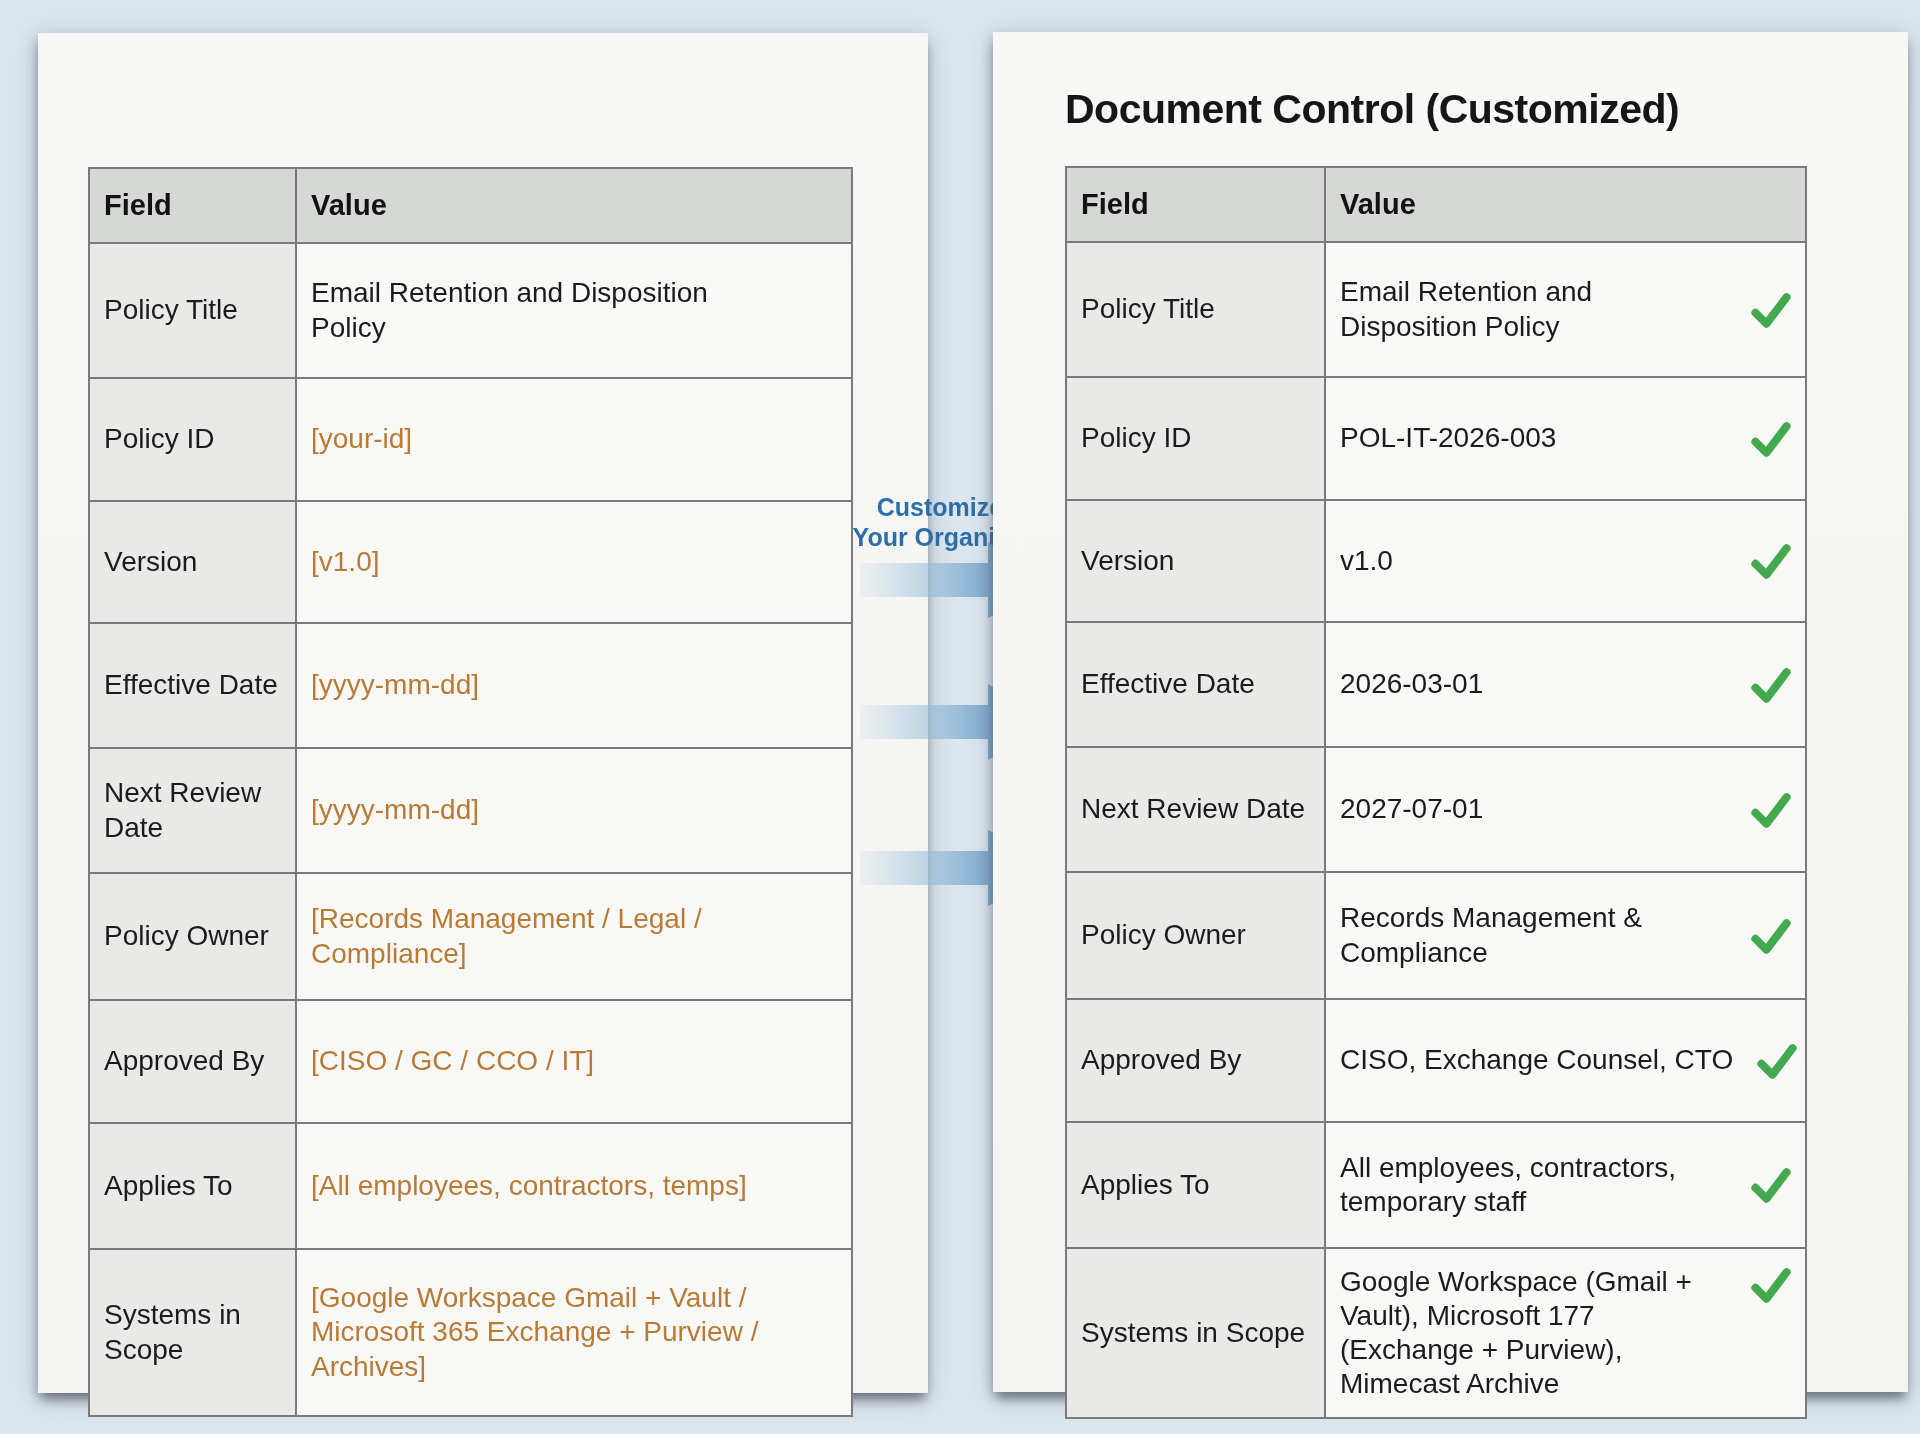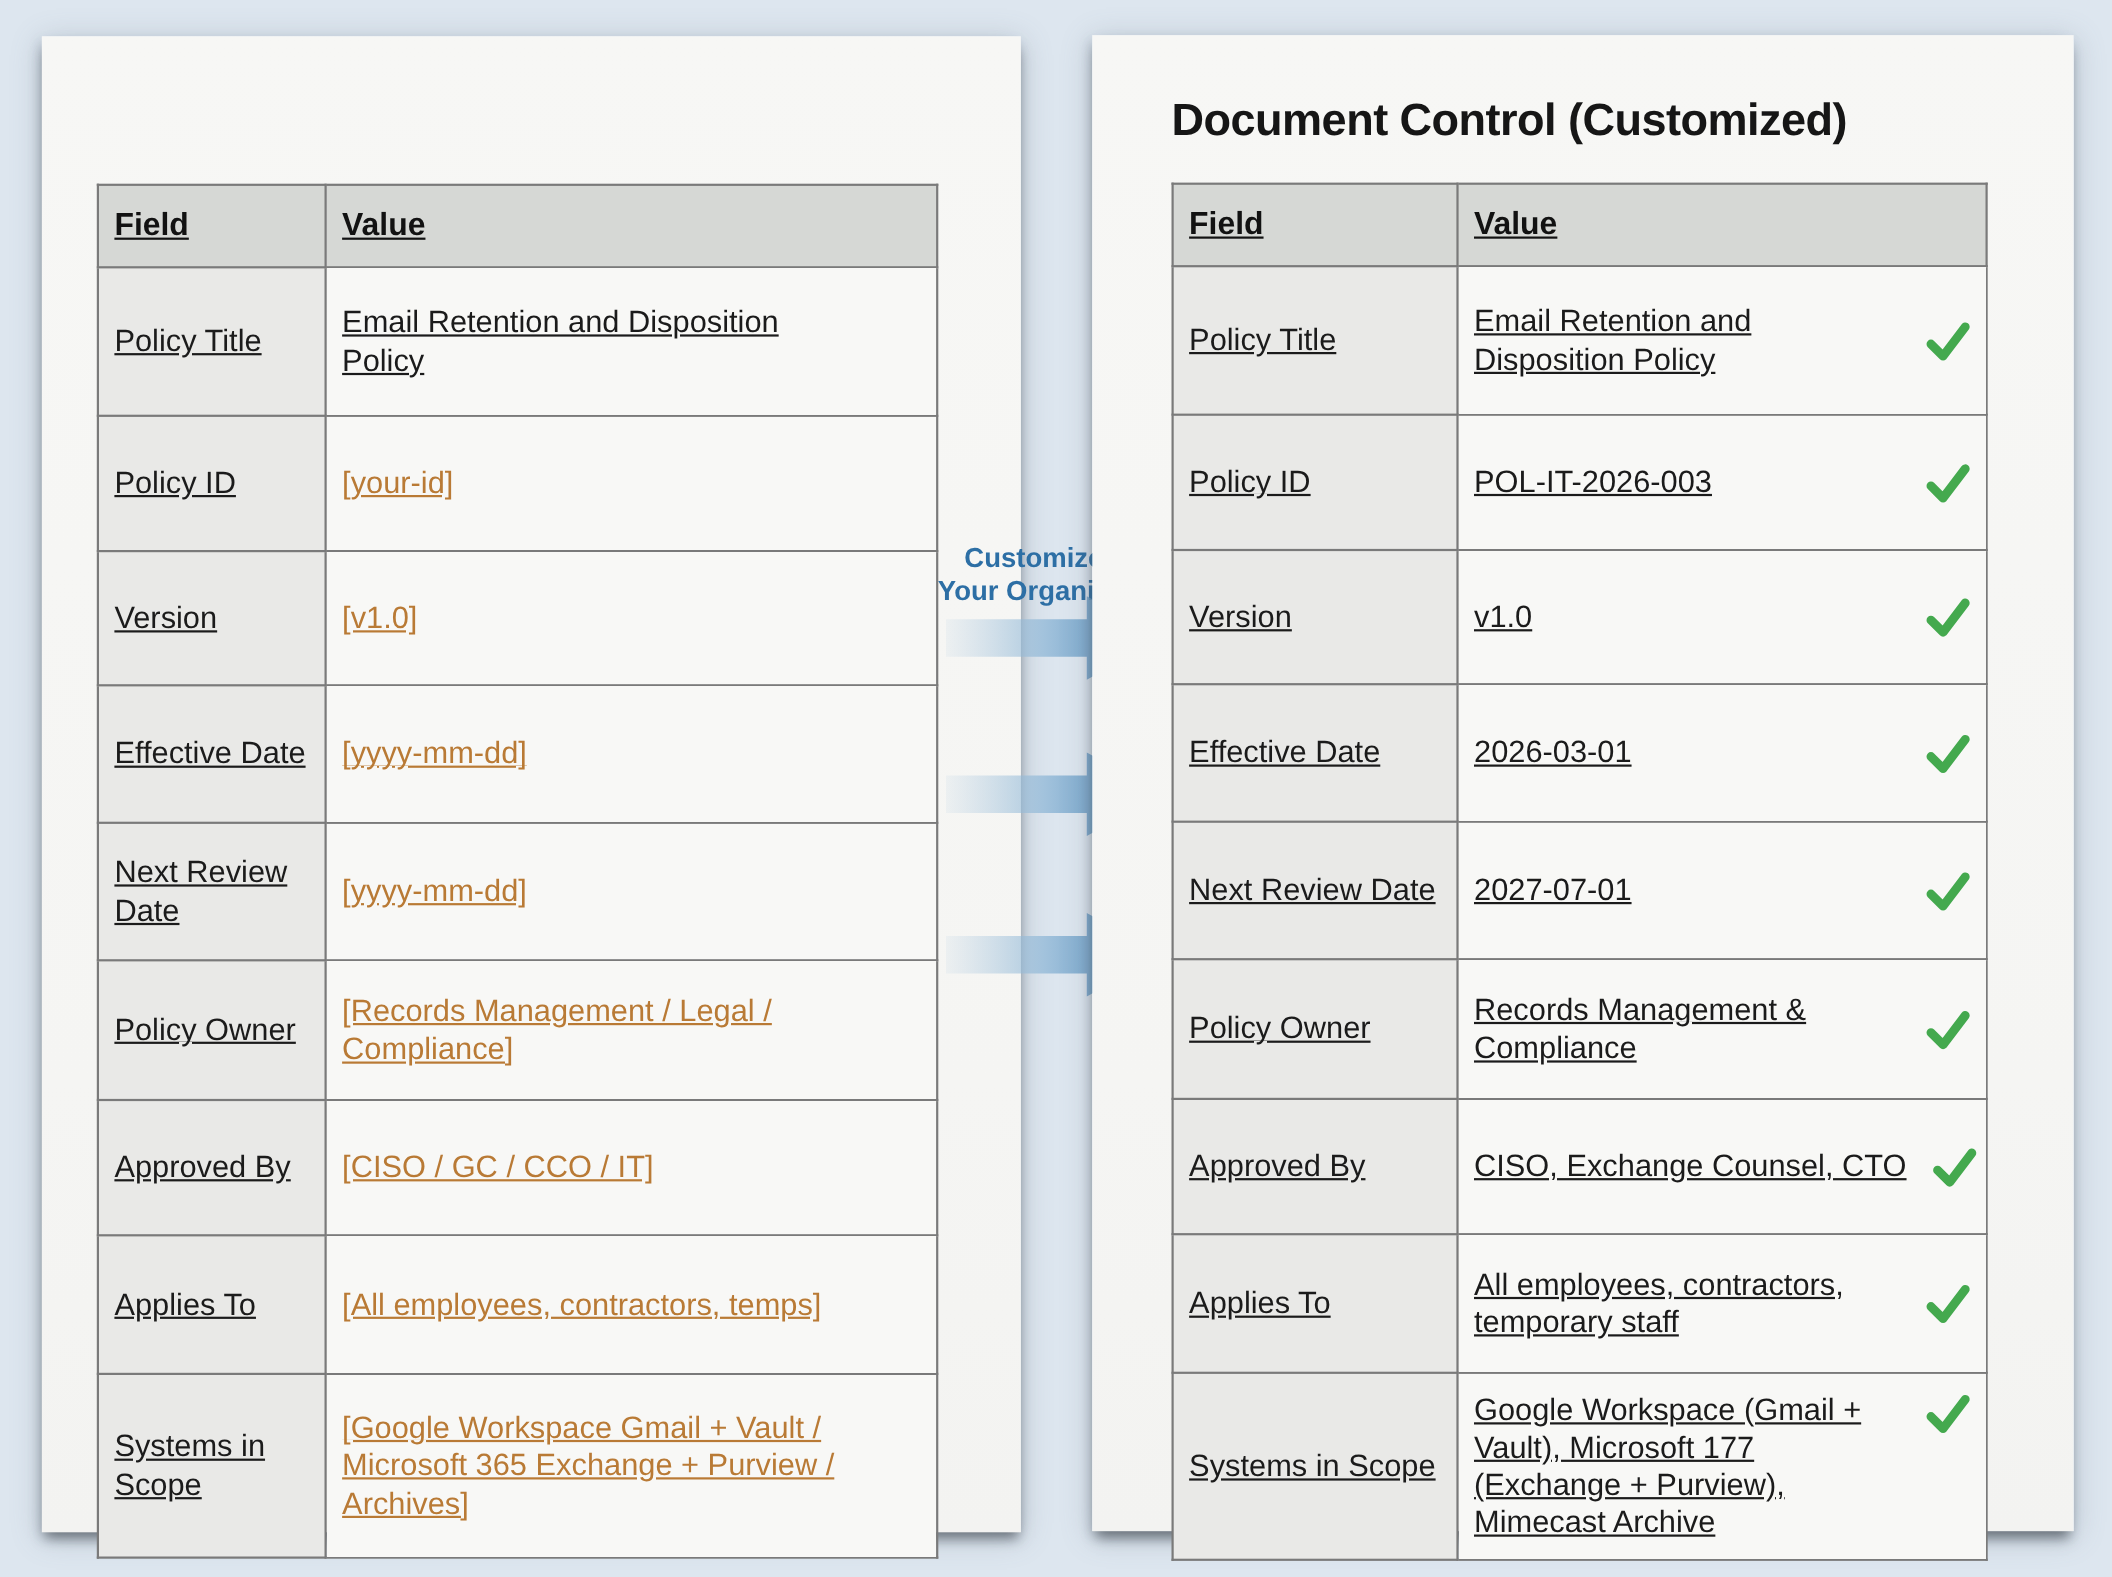--- a/index.html
+++ b/index.html
@@ -7,36 +7,36 @@
     position:relative;width:1920px;height:1434px;overflow:hidden;
     font-family:"Liberation Sans","DejaVu Sans",sans-serif;
     background:var(--background,#dde6ef);
   }
   .card{
     position:absolute;top:33px;width:890px;height:1360px;
     background:linear-gradient(180deg,#f7f7f5 0%,#f5f5f3 70%,#f3f3f1 100%);
     box-shadow:0 9px 11px -3px rgba(52,58,66,.58),0 4px 26px rgba(96,110,126,.30),-3px 4px 10px rgba(96,110,126,.18);
   }
   .card.left{left:38px;}
-  .card.right{left:993px;top:32px;width:892px;}
+  .card.right{left:993px;top:32px;width:892px;padding-left:23px;}
   .doc-title{
     position:absolute;top:54px;left:52px;
     font-size:41px;font-weight:bold;letter-spacing:-.5px;color:#161616;
   }
   .card.right .doc-title{left:72px;}
   table.doc-table{
     position:absolute;top:134px;left:50px;width:765px;
     border-collapse:collapse;table-layout:fixed;
     font-size:28px;color:var(--text,#1b1b1b);
   }
   .card.right table.doc-table{left:72px;width:742px;}
   .doc-table td,.doc-table th{
     border:2px solid var(--border,#7a7a7a);
     vertical-align:middle;text-align:left;
-    padding:6px 16px 6px 14px;line-height:1.22;text-decoration:underline;
+    padding:6px 16px 6px 14px;line-height:1.22;
   }
   .doc-table th{
     background:var(--table_header_bg,#d6d8d5);
     font-weight:bold;height:61px;font-size:29px;color:#121212;
   }
   .doc-table td.field-cell{background:var(--field_cell_bg,#e9e9e7);}
   .doc-table td.value-cell{background:var(--value_cell_bg,#f8f8f6);position:relative;}
   .card.left col.c-field{width:207px;}
   .card.right col.c-field{width:259px;}
   .card.left td.value-cell{padding-right:80px;}

